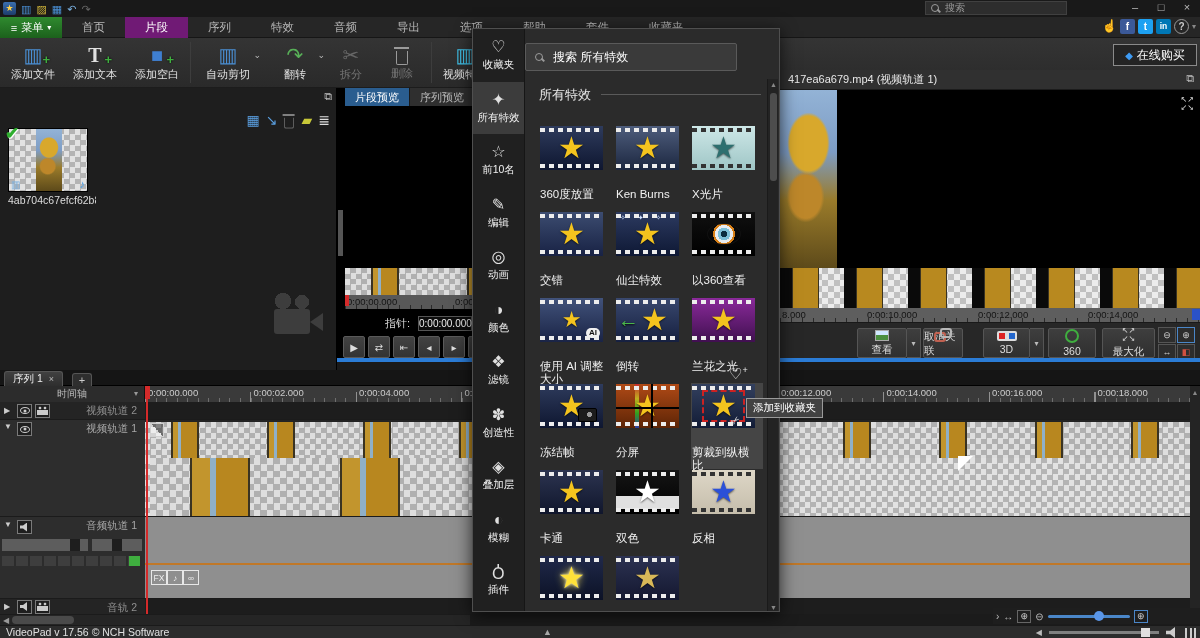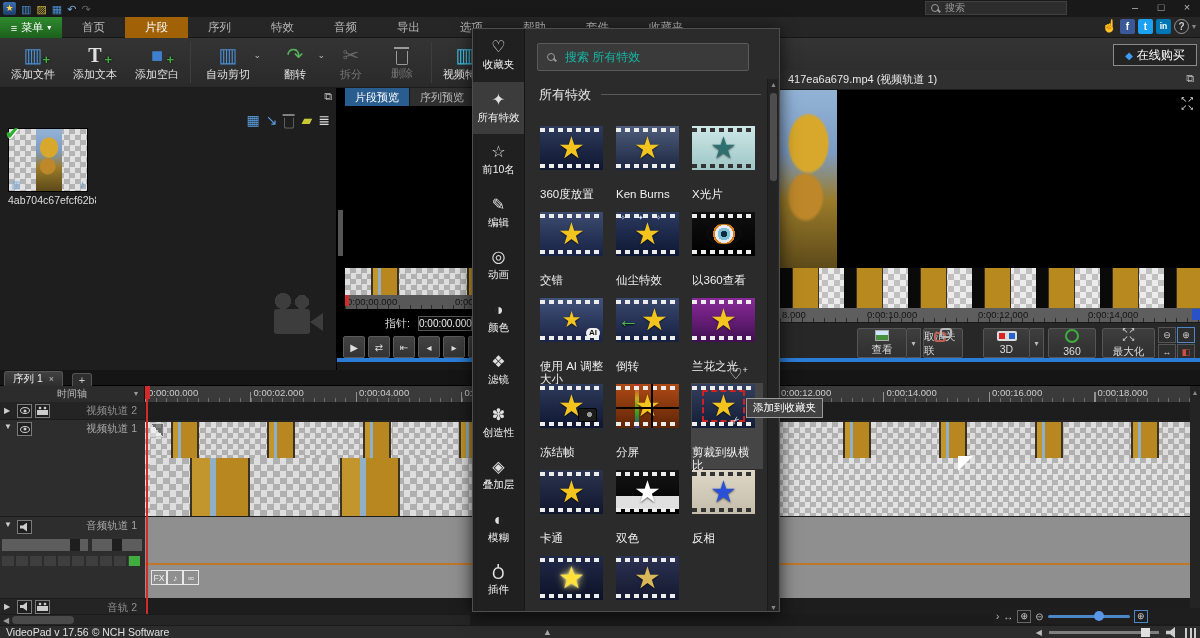--- a/index.html
+++ b/index.html
@@ -16,21 +16,21 @@
 #win-controls span{width:26px;height:16px;text-align:center;line-height:15px;color:#bbb;font-size:11px}
 
 .i-mag{position:relative;width:11px;height:11px;display:inline-block;flex:0 0 auto}
 .i-mag::before{content:'';position:absolute;left:1px;top:1px;width:6px;height:6px;border:1.5px solid #9a9a9a;border-radius:50%}
 .i-mag::after{content:'';position:absolute;left:7px;top:7px;width:4px;height:1.5px;background:#9a9a9a;transform:rotate(45deg)}
 
 #menubar{position:absolute;left:0;top:17px;width:1200px;height:21px;background:#262626;border-bottom:1px solid #161616}
 #menu-btn{position:absolute;left:0;top:0;width:62px;height:21px;background:linear-gradient(180deg,#2f8a2f,#1c611c);color:#fff;display:flex;align-items:center;justify-content:center;gap:4px;font-size:11px}
 #mb-tabs{position:absolute;left:62px;top:0;display:flex;height:21px}
 .mb-tab{padding:0 20px;line-height:21px;color:#b8b8b8;font-size:11.5px}
-.mb-tab.active{background:#a16207;color:#fff}
+.mb-tab.active{background:#701a75;color:#fff}
 #social{position:absolute;right:4px;top:2px;display:flex;gap:3px;align-items:center}
 .soc{width:15px;height:15px;border-radius:2px;color:#fff;font-size:10px;font-weight:bold;text-align:center;line-height:15px}
 .soc.like{background:transparent;color:#7ab3e0;font-size:12px}
 .soc.fb{background:#3b5998}.soc.tw{background:#1da1f2}.soc.li{background:#0077b5;font-size:8.5px}
 .soc.help{background:transparent;border:1px solid #999;border-radius:50%;color:#ccc;line-height:13px}
 .soc-caret{color:#888;font-size:8px}
 
 #toolbar{position:absolute;left:0;top:38px;width:1200px;height:50px;background:linear-gradient(180deg,#343434,#2a2a2a);border-bottom:1px solid #1c1c1c;display:flex;align-items:stretch;padding-left:2px}
 .tb-btn{position:relative;width:62px;display:flex;flex-direction:column;align-items:center;justify-content:center;gap:1px;color:#e0e0e0}
 .tb-btn .big{font-size:20px;line-height:22px}
@@ -179,21 +179,21 @@
 .i-mixer{width:11px;height:10px;background:repeating-linear-gradient(90deg,#ccc 0 2px,rgba(0,0,0,0) 2px 4.5px)}
 #panel-collapse{position:absolute;left:543px;top:627px;color:#aaa;font-size:9px;z-index:6}
 
 #fx-panel{position:absolute;left:472px;top:28px;width:308px;height:584px;background:#2b2b2b;border:1px solid #4f4f4f;box-shadow:0 3px 16px rgba(0,0,0,.7);z-index:50;overflow:hidden}
 #fx-cats{position:absolute;left:0;top:0;width:52px;height:584px;background:#202020;border-right:1px solid #161616;display:flex;flex-direction:column}
 .fx-cat{height:52.5px;display:flex;flex-direction:column;align-items:center;justify-content:center;gap:2px}
 .fx-cat.active{background:#3c3c3c}
 .fx-cat-icon{font-size:16px;line-height:18px;color:#e0e0e0}
 .fx-cat:last-child .fx-cat-icon{display:inline-block;transform:rotate(180deg)}
 .fx-cat-label{font-size:10.5px;color:#f0f0f0;white-space:nowrap}
-#fx-search{position:absolute;left:64px;top:14px;width:212px;height:28px;background:#3a3a3a;border:1px solid #5a5a5a;border-radius:2px;display:flex;align-items:center;gap:8px;padding-left:8px;color:#14b8a6;font-size:12px}
+#fx-search{position:absolute;left:52px;top:14px;width:212px;height:28px;background:#3a3a3a;border:1px solid #5a5a5a;border-radius:2px;display:flex;align-items:center;gap:8px;padding-left:8px;color:#ffffff;font-size:12px}
 #fx-title{position:absolute;left:66px;top:57px;font-size:13px;color:#e8e8e8}
 #fx-line{position:absolute;left:128px;top:65px;width:160px;height:1px;background:#5a5a5a}
 #fx-scroll{position:absolute;left:294px;top:50px;width:11px;height:534px;background:#232323;border-left:1px solid #1a1a1a}
 #fx-scroll .thumb{position:absolute;left:2px;top:14px;width:7px;height:88px;background:#4d4d4d;border-radius:3px}
 #fx-scroll .a{position:absolute;left:0;width:11px;text-align:center;color:#888;font-size:7px}
 #fx-scroll .a.up{top:2px}#fx-scroll .a.dn{bottom:2px}
 #fx-grid{position:absolute;left:66px;top:96px;width:228px;display:grid;grid-template-columns:repeat(3,76px);grid-auto-rows:86px}
 .fx-tile{position:relative;width:72px;padding:1px}
 .fx-tile.hovered{background:#454545}
 .fx-thumb{position:relative;width:63px;height:44px;overflow:hidden}

